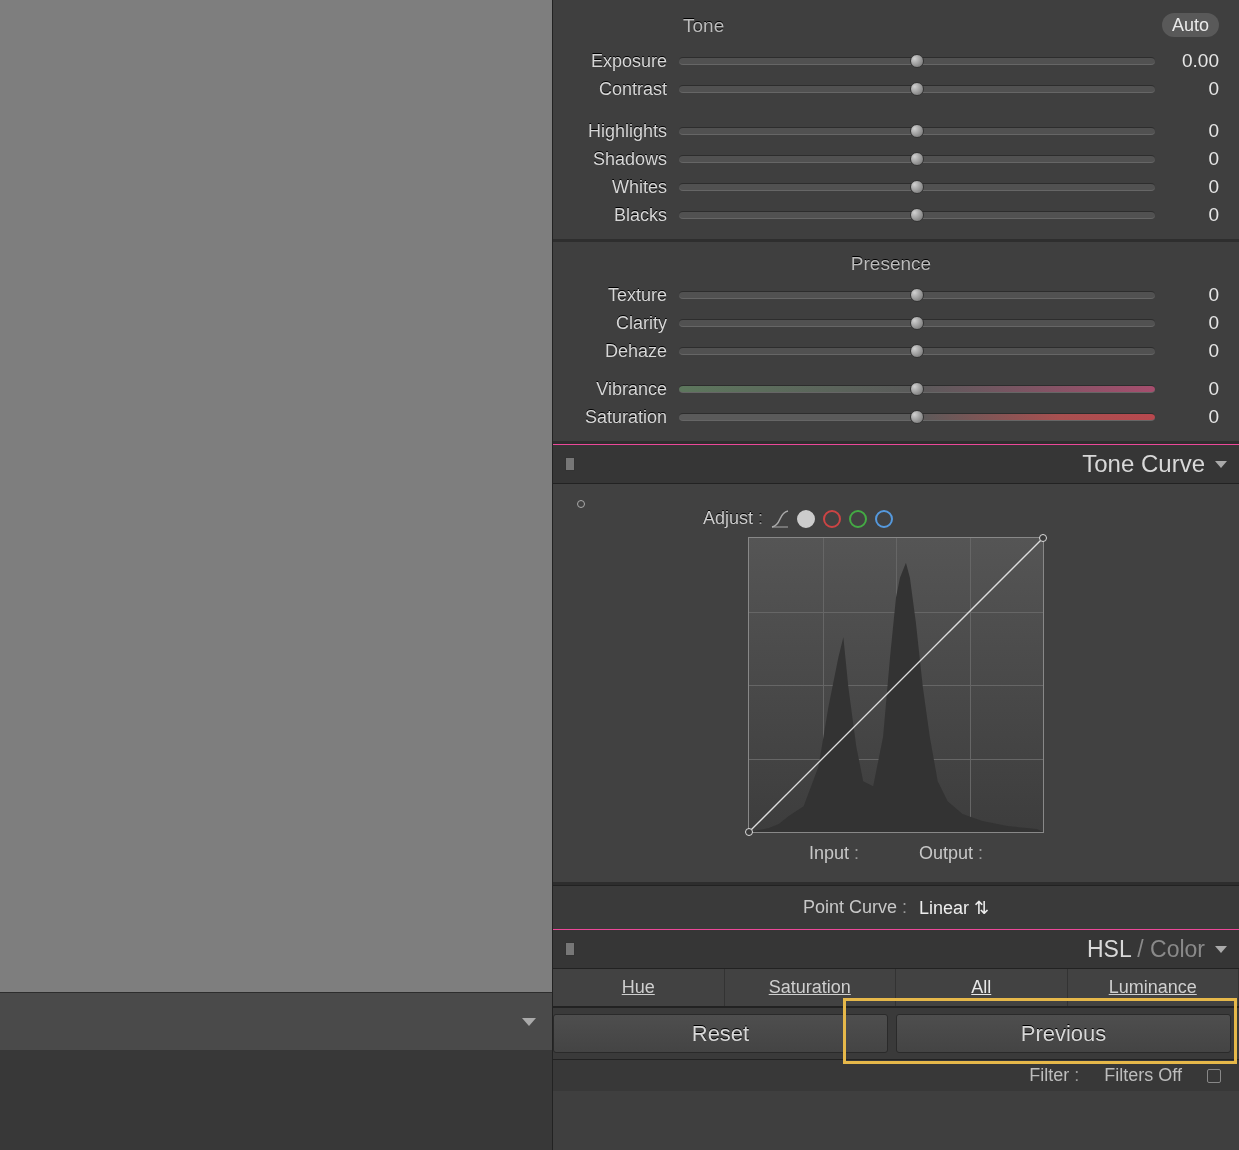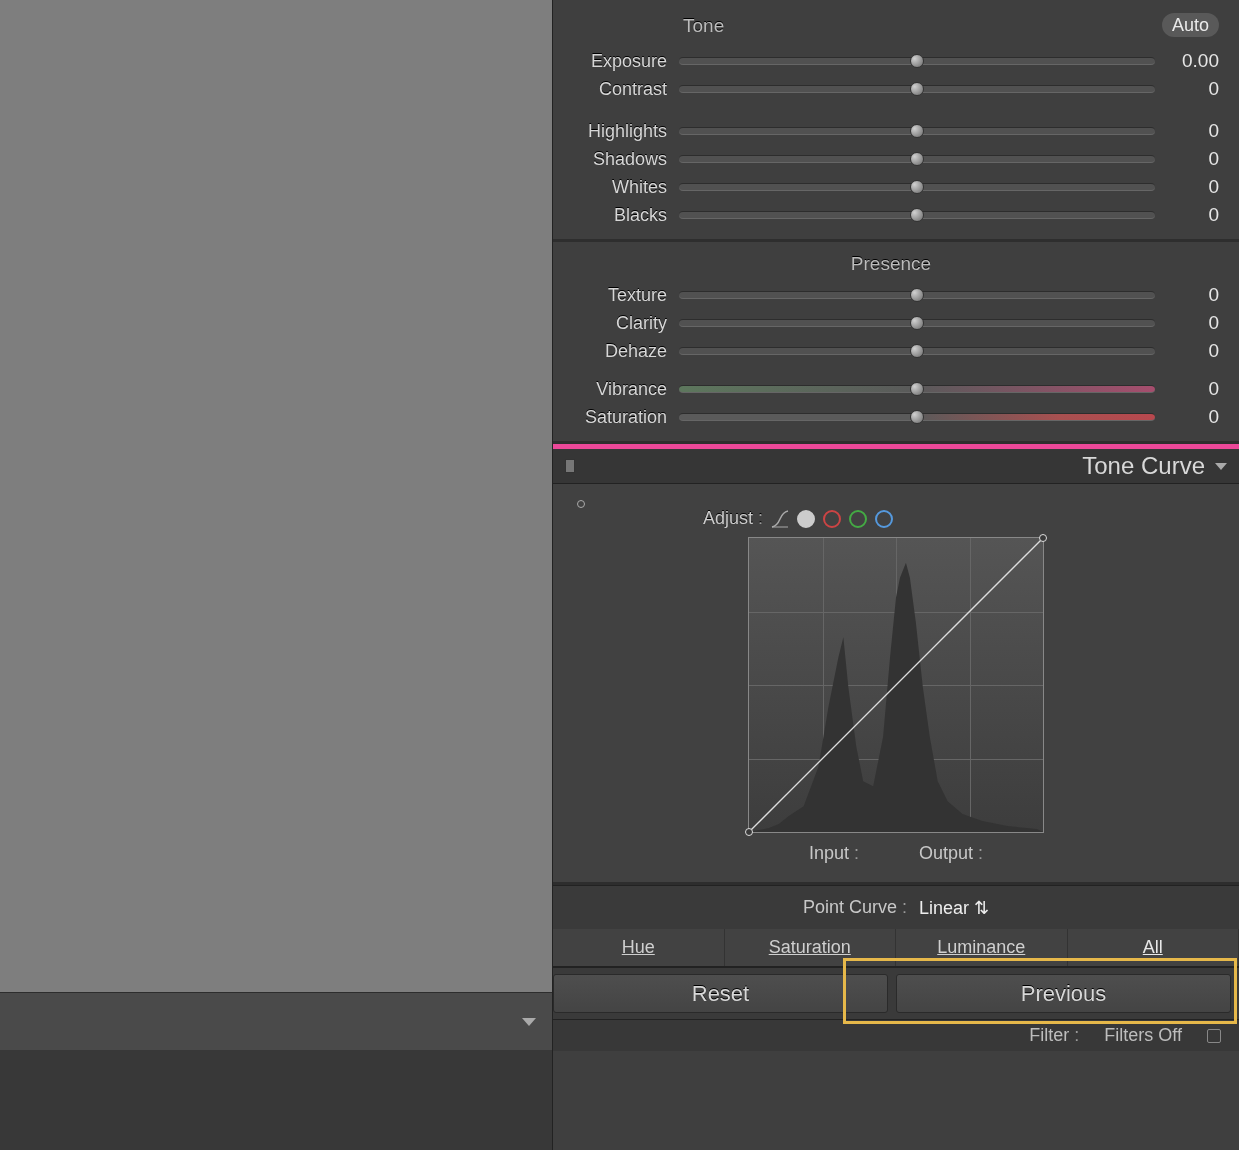--- a/index.html
+++ b/index.html
@@ -13,21 +13,21 @@
 .section-title { color: #bcbcbc; font-size: 19px; text-align: center; margin: 8px 0 6px; text-shadow: 0 -1px 0 #000; }
 .slider-row { display: flex; align-items: center; height: 28px; }
 .slider-label { width: 110px; text-align: right; font-size: 18px; color: #d7d7d7; text-shadow: 0 -1px 0 #000; padding-right: 6px; }
 .slider-track { flex: 1; height: 8px; background: #515151; border-radius: 4px; border-top: 1px solid #2d2d2d; border-bottom: 1px solid #666; margin: 0 6px; position: relative; }
 .slider-thumb { position: absolute; left: 50%; top: 50%; transform: translate(-50%,-50%); width: 14px; height: 14px; border-radius: 50%; background: radial-gradient(circle at 30% 30%, #d0d0d0, #888 70%); border: 1px solid #333; }
 .slider-val { width: 58px; text-align: right; font-size: 19px; color: #e6e6e6; }
 .grad-vib { background: linear-gradient(90deg,#5d775d,#5a5a5a 50%,#a64e6e); }
 .grad-sat { background: linear-gradient(90deg,#5a5a5a,#5a5a5a 50%,#a85050 80%,#b8484e); }
 .tone-row { display:flex; align-items:center; padding:4px 0; }
 .auto-btn { margin-left:auto; background:#595959; border-radius:12px; padding:0 10px; font-size:18px; color:#eaeaea; height:24px; display:flex; align-items:center; }
-.panel-header { height:40px; display:flex; align-items:center; padding:0 12px; background:#363636; border-bottom:1px solid #222; border-top:5px solid #ec4899; }
+.panel-header { height:40px; display:flex; align-items:center; padding:0 12px; background:#363636; border-bottom:1px solid #222; border-top:1px solid #ec4899; }
 .panel-header-title { margin-left:auto; font-size:24px; color:#d8d8d8; }
 .tri-small { margin-left:10px; width:0;height:0;border-left:6px solid transparent;border-right:6px solid transparent;border-top:7px solid #aaa; }
 .toggle-sq { width:10px;height:14px;background:#777;border:1px solid #333; }
 .curve-panel { background:#414141; padding:12px 20px 18px; border-bottom:3px solid #2d2d2d; }
 .adjust-row { display:flex; align-items:center; gap:8px; margin-bottom:8px; }
 .adjust-label { color:#ccc; font-size:18px; text-shadow:0 -1px 0 #000; margin-left:130px; }
 .ch-icon { width:18px;height:18px;border-radius:50%;border:2px solid #888;display:inline-block; }
 .ch-par { width:18px;height:18px;display:inline-block;position:relative; }
 .ch-par svg { width:18px;height:18px; }
 .curve-box { width:296px; height:296px; margin:0 auto; background:linear-gradient(0deg,#3d3d3d,#555); border:1px solid #888; position:relative; }
@@ -194,26 +194,33 @@
       <span><span>Input</span> <span class="colon">:</span></span>
       <span><span>Output</span> <span class="colon">:</span></span>
     </div>
   </div>
 
   <div class="point-curve-row">
     <span><span>Point Curve</span> <span class="colon">:</span></span>
     <span class="pc-val"><span>Linear</span> ⇅</span>
   </div>
 
+  <div class="panel-header">
+    <div class="toggle-sq"></div>
+    <div class="hsl-title">
+      <span class="hsl-active">HSL</span><span class="hsl-dim"> / </span><span class="hsl-dim">Color</span>
+    </div>
+    <div class="tri-small"></div>
+  </div>
 
   <div class="tab-row">
     <div class="tab">Hue</div>
     <div class="tab">Saturation</div>
+    <div class="tab active">All</div>
     <div class="tab">Luminance</div>
-    <div class="tab active">All</div>
   </div>
 
   <div class="btn-row">
     <div class="big-btn">Reset</div>
     <div class="big-btn">Previous</div>
     <div class="highlight-box" style="left:290px;top:-10px;width:394px;height:66px"></div>
   </div>
 
   <div class="filter-row">
     <span><span>Filter</span> <span class="colon">:</span></span>

